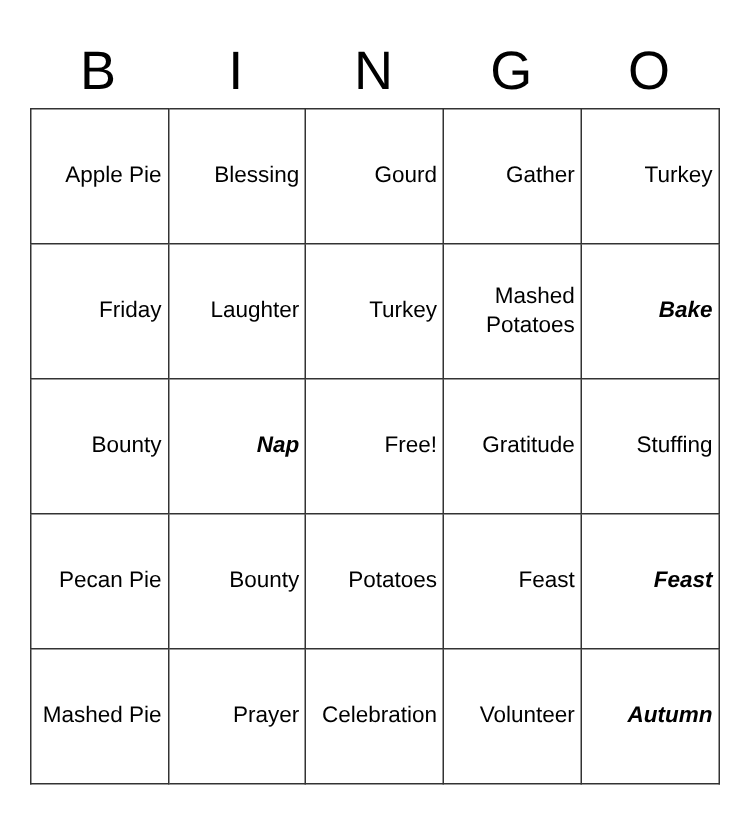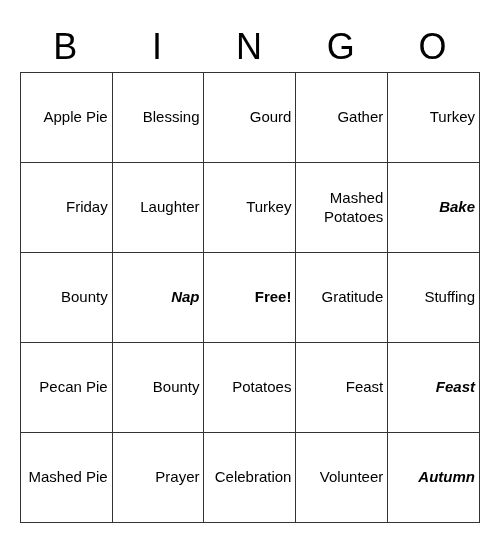--- a/index.html
+++ b/index.html
@@ -39,21 +39,21 @@
       height: 90px;
       text-align: right;
       vertical-align: middle;
       padding: 4px;
       font-size: 15px;
       line-height: 1.3;
     }
 
     .cell-large {
       font-size: 26px;
-      font-weight: bold;
+      font-weight: normal;
     }
 
     .cell-medium {
       font-size: 18px;
     }
 
     .cell-small {
       font-size: 13px;
     }
 

